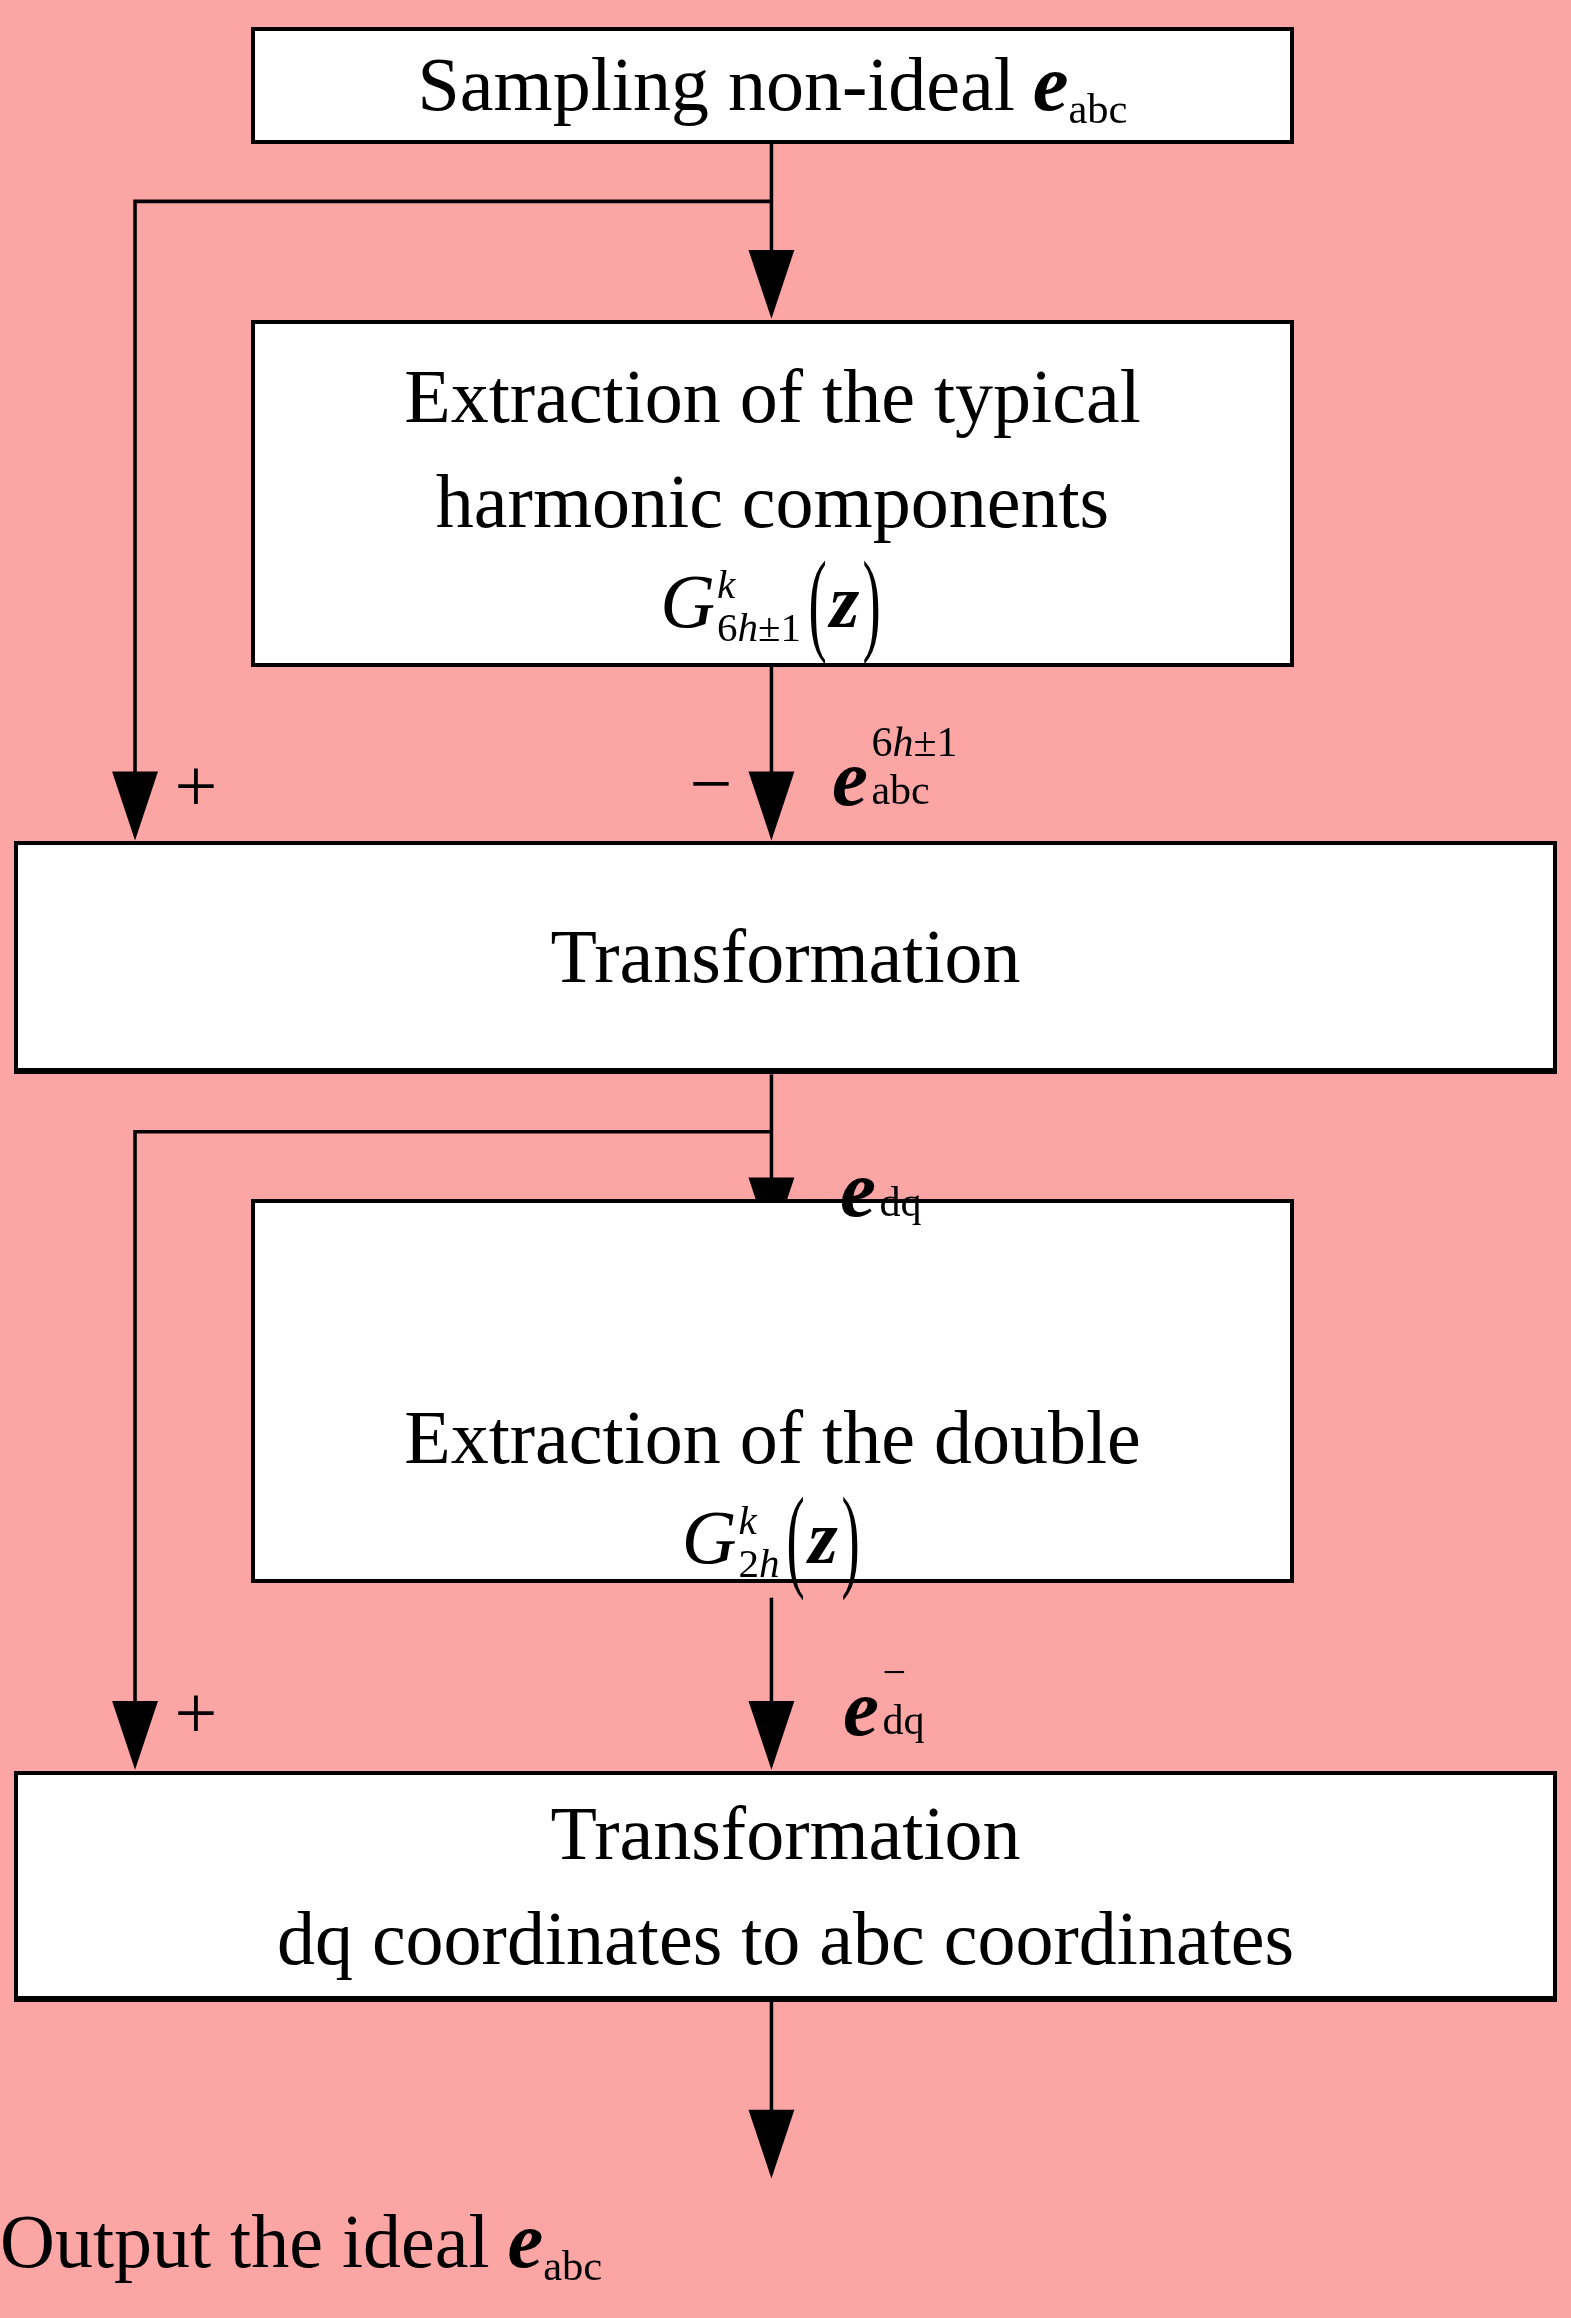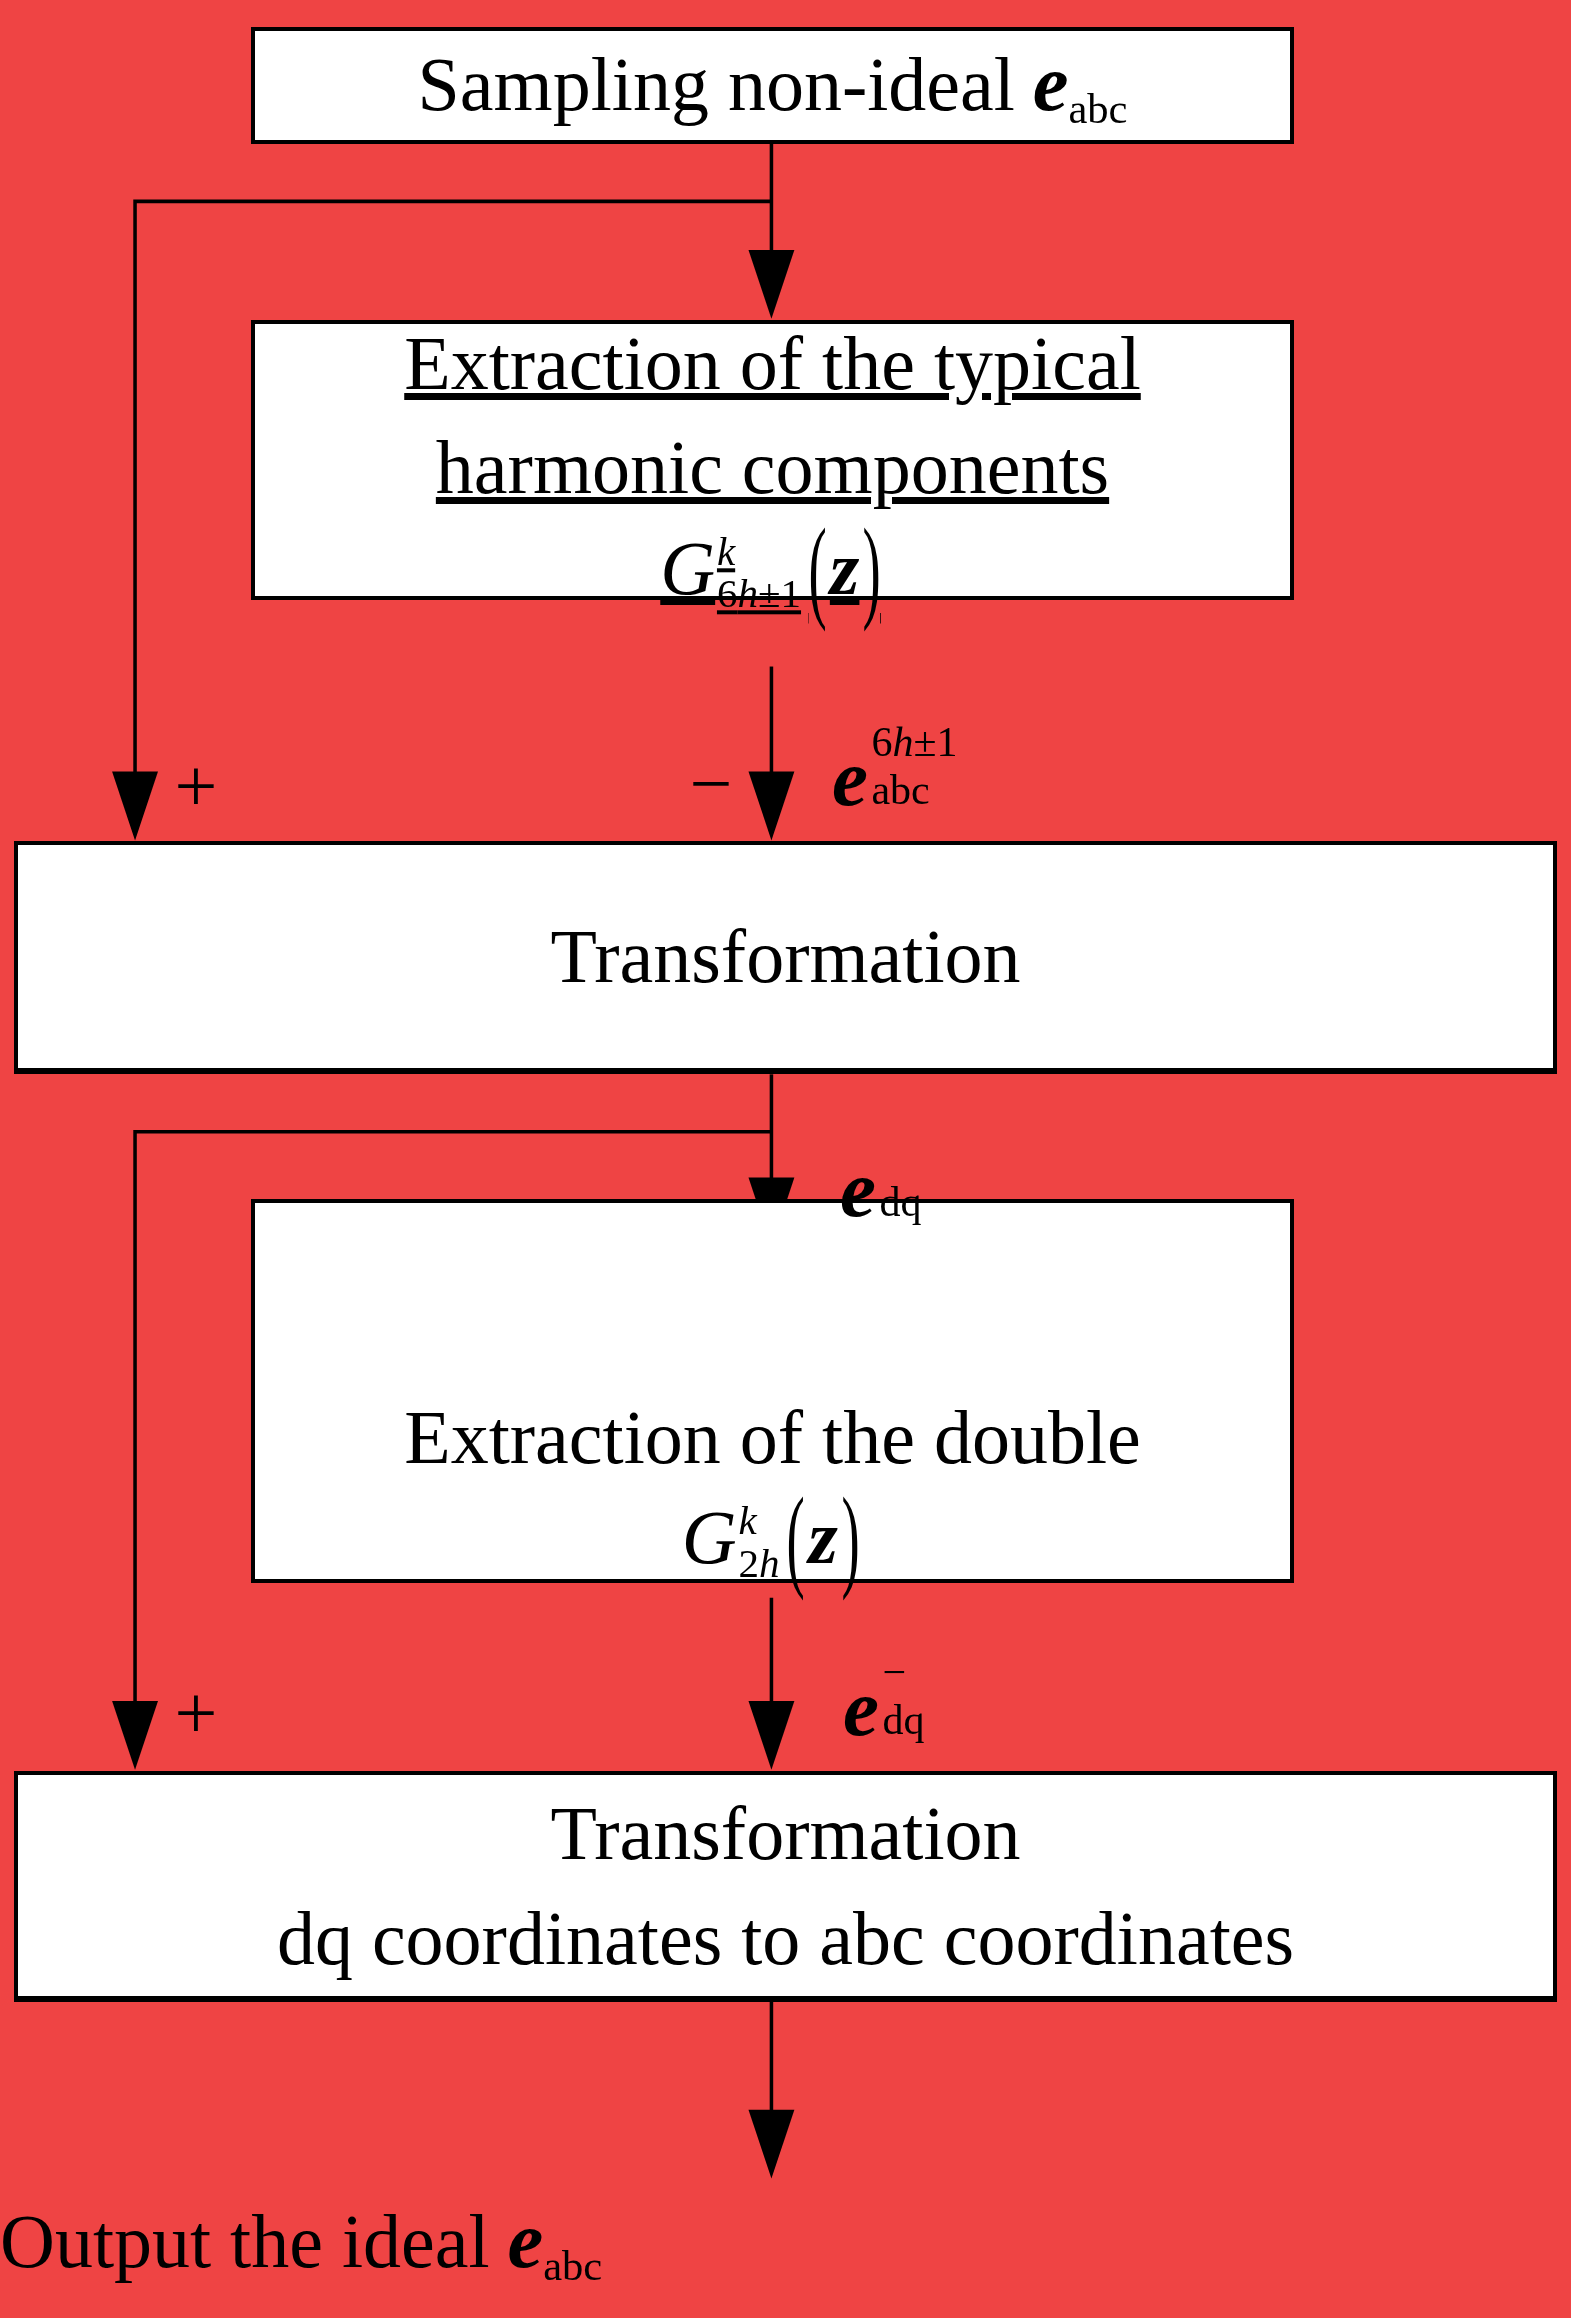--- a/index.html
+++ b/index.html
@@ -1,17 +1,17 @@
 <!DOCTYPE html>
 <html style="font-size:14px"><head>
 <meta charset="utf-8">
 <style>
   html,body{margin:0;padding:0;background:#ffffff;}
   .canvas{
-    position:relative;width:1572px;height:2319px;background:#ef4444;
+    position:relative;width:1572px;height:2319px;background:#fca5a5;
     font-family:"Liberation Serif","DejaVu Serif",serif;color:#000;overflow:hidden;
   }
   .wires{position:absolute;left:0;top:0;}
   .wires line,.wires polyline{stroke:#000;stroke-width:4;fill:none;stroke-linejoin:miter;}
   .wires polygon{fill:#000;stroke:none;}
 
   .box{
     position:absolute;box-sizing:border-box;border:4.4px solid #000;background:#fff;
     display:flex;flex-direction:column;align-items:center;justify-content:center;
     text-align:center;font-size:76px;line-height:1.38;
@@ -72,21 +72,21 @@
     <polygon points="848,1927 900,1927 874,2005"></polygon>
 
     <line x1="874" y1="2268" x2="874" y2="2392"></line>
     <polygon points="848,2390 900,2390 874,2468"></polygon>
   </svg>
 
   <div class="box" style="left:251px;top:26.5px;width:1043px;height:117px;">
     <div class="bline"><span>Sampling non-ideal</span><span class="evar lead">e</span><span class="esub">abc</span></div>
   </div>
 
-  <div class="box" style="left:251px;top:320px;width:1043px;height:280px;text-decoration:underline;">
+  <div class="box" style="left:251px;top:320px;width:1043px;height:347px;">
     <div class="bline">Extraction of the typical</div>
     <div class="bline">harmonic components</div>
     <div class="bline formula">
       <span class="fbase">G</span>
       <span class="fstack">
         <span class="fsup">k</span>
         <span class="fsub"><span>6</span><span class="it">h</span><span>±1</span></span>
       </span>
       <span class="fparen">(</span>
       <span class="farg">z</span>

